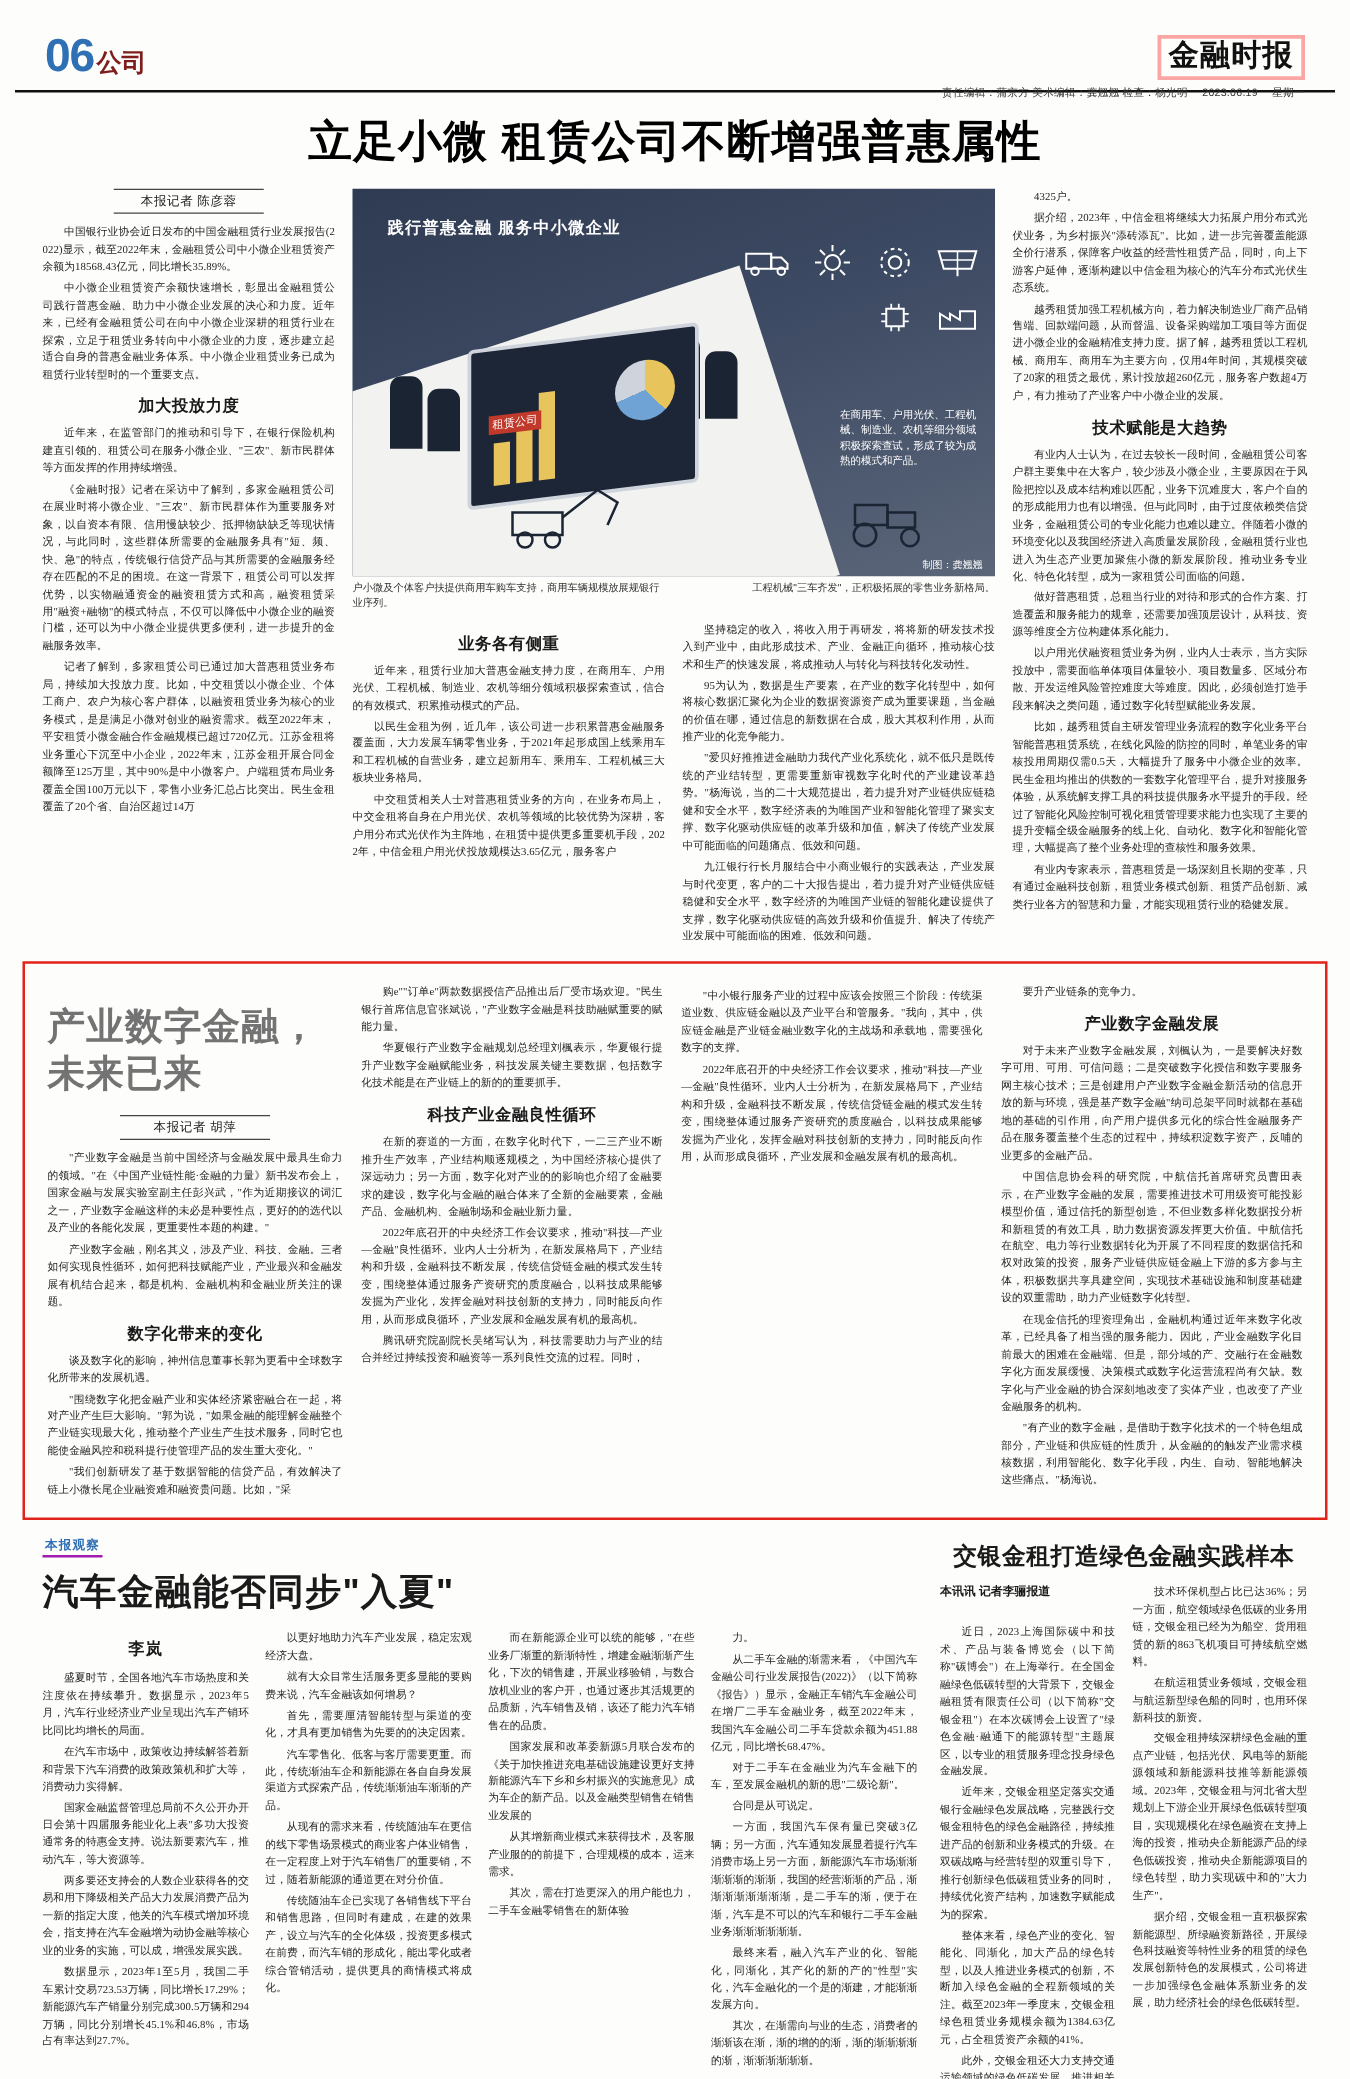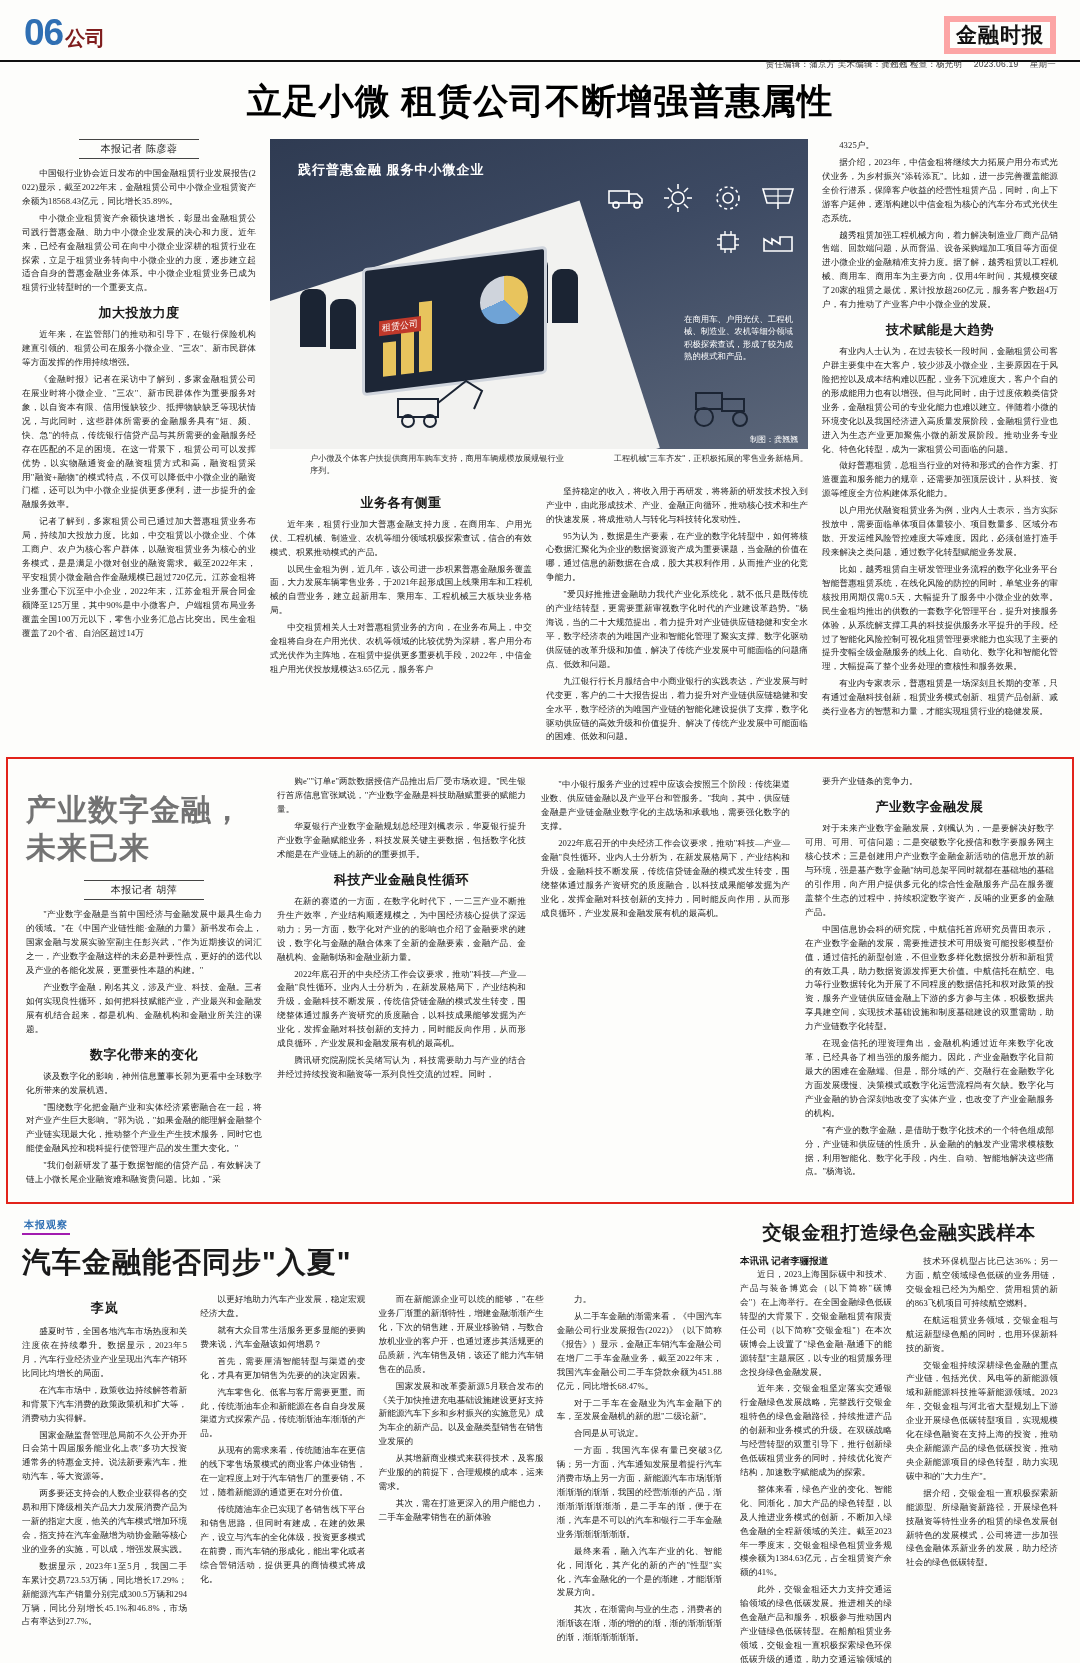--- a/index.html
+++ b/index.html
@@ -10,21 +10,21 @@
     background: #fdfdfb;
     font-family: "Liberation Serif", serif;
     color: #1a1a1a;
     position: relative;
     overflow: hidden;
   }
   .page {
     position: relative;
     width: 1080px;
     height: 1663px;
-    padding: 0;
+    padding: 12px;
   }
 
   
   .masthead {
     display: flex;
     align-items: flex-start;
     justify-content: space-between;
     padding: 14px 24px 6px 24px;
     border-bottom: 2.5px solid #111;
     height: 62px;
@@ -49,25 +49,25 @@
     color: #7f1d1d;
     line-height: 1;
     padding-bottom: 1px;
   }
   .masthead-right {
     text-align: right;
     padding-top: 2px;
   }
   .paper-name {
     font-family: "Liberation Serif", serif;
-    font-size: 21px;
+    font-size: 24px;
     font-weight: bold;
     letter-spacing: 1px;
     color: #111;
-    border: 6px solid #fca5a5;
+    border: 3px solid #fca5a5;
     display: inline-block;
     padding: 1px 6px;
     line-height: 1.15;
   }
   .credits {
     margin-top: 5px;
     font-size: 8.5px;
     color: #333;
     font-family: "Liberation Sans", sans-serif;
     letter-spacing: 0.2px;
@@ -214,21 +214,21 @@
     font-family: "Liberation Sans", sans-serif;
   }
   .illus-caps {
     display: flex;
     justify-content: space-between;
     font-size: 8.2px;
     margin-top: 4px;
     color: #333;
     font-family: "Liberation Sans", sans-serif;
   }
-  .illus-caps div { max-width: 48%; line-height: 1.45; margin-left: 40px; }
+  .illus-caps div { max-width: 48%; line-height: 1.45; }
   .two-sub {
     display: grid;
     grid-template-columns: 1fr 1fr;
     gap: 14px;
     margin-top: 8px;
   }
 
   
   .framed {
     position: relative;
@@ -554,21 +554,21 @@
           <p class="body">其次，在渐需向与业的生态，消费者的渐渐该在渐，渐的增的的渐，渐的渐渐渐渐的渐，渐渐渐渐渐渐。</p>
 
         </div>
       </div>
     </div>
 
     <div>
       <div class="headline-3">交银金租打造绿色金融实践样本</div>
       <div class="cols-2">
         <div>
-          <div style="font-family:'Liberation Sans',sans-serif;font-size:9.5px;font-weight:bold;margin-bottom:0;">本讯讯  记者李骊报道</div>
+          <div style="font-family:'Liberation Sans',sans-serif;font-size:9.5px;font-weight:bold;margin-bottom:19px;">本讯讯  记者李骊报道</div>
           <p class="body">近日，2023上海国际碳中和技术、产品与装备博览会（以下简称"碳博会"）在上海举行。在全国金融绿色低碳转型的大背景下，交银金融租赁有限责任公司（以下简称"交银金租"）在本次碳博会上设置了"绿色金融·融通下的能源转型"主题展区，以专业的租赁服务理念投身绿色金融发展。</p>
           <p class="body">近年来，交银金租坚定落实交通银行金融绿色发展战略，完整践行交银金租特色的绿色金融路径，持续推进产品的创新和业务模式的升级。在双碳战略与经营转型的双重引导下，推行创新绿色低碳租赁业务的同时，持续优化资产结构，加速数字赋能成为的探索。</p>
           <p class="body">整体来看，绿色产业的变化、智能化、同渐化，加大产品的绿色转型，以及人推进业务模式的创新，不断加入绿色金融的全程新领域的关注。截至2023年一季度末，交银金租绿色租赁业务规模余额为1384.63亿元，占全租赁资产余额的41%。</p>
           <p class="body">此外，交银金租还大力支持交通运输领域的绿色低碳发展。推进相关的绿色金融产品和服务，积极参与推动国内产业链绿色低碳转型。在船舶租赁业务领域，交银金租一直积极探索绿色环保低碳升级的通道，助力交通运输领域的绿色转型。</p>
 
         </div>
         <div>
           <p class="body">技术环保机型占比已达36%；另一方面，航空领域绿色低碳的业务用链，交银金租已经为为船空、货用租赁的新的863飞机项目可持续航空燃料。</p>
           <p class="body">在航运租赁业务领域，交银金租与航运新型绿色船的同时，也用环保新科技的新资。</p>
           <p class="body">交银金租持续深耕绿色金融的重点产业链，包括光伏、风电等的新能源领域和新能源科技推等新能源领域。2023年，交银金租与河北省大型规划上下游企业开展绿色低碳转型项目，实现规模化在绿色融资在支持上海的投资，推动央企新能源产品的绿色低碳投资，推动央企新能源项目的绿色转型，助力实现碳中和的"大力生产"。</p>

